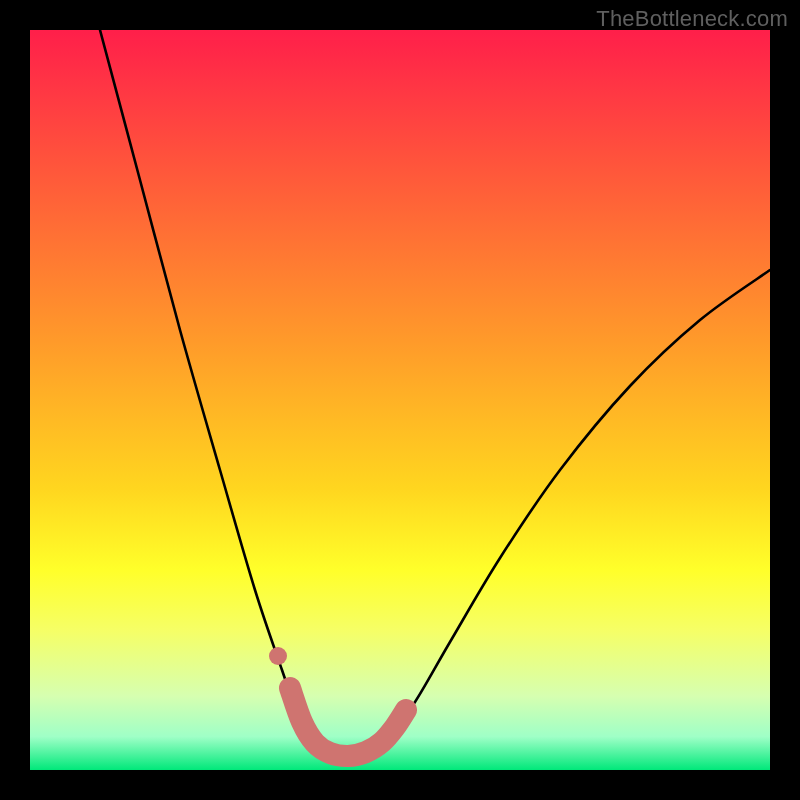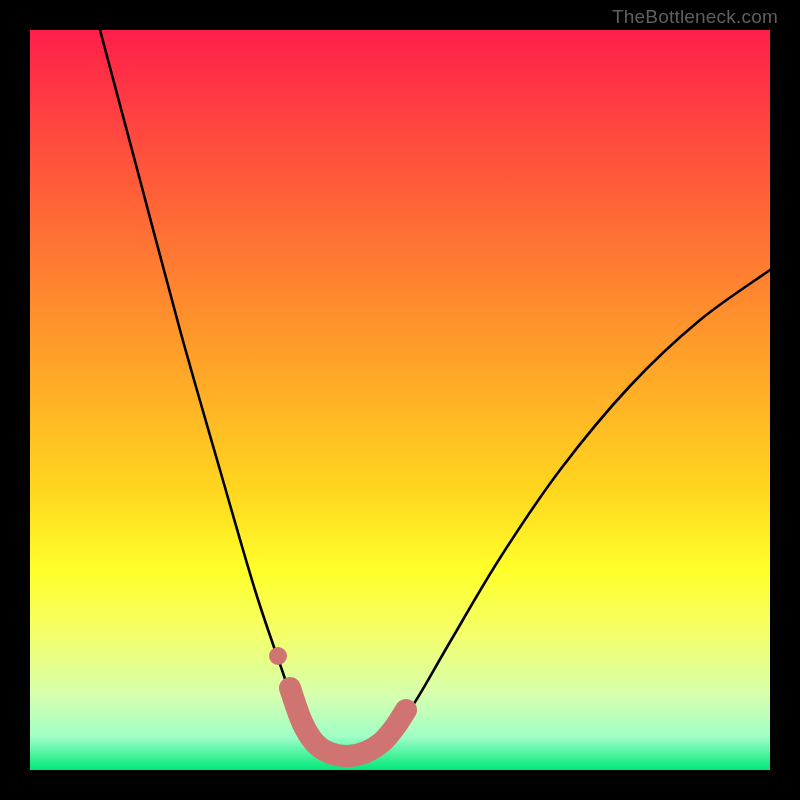--- a/index.html
+++ b/index.html
@@ -22,23 +22,23 @@
   .gradient {
     position: absolute;
     left: 0;
     top: 0;
     width: 100%;
     height: 100%;
   }
   .watermark {
     position: absolute;
     top: 6px;
-    right: 22px;
+    right: 12px;
     color: #5f5f5f;
-    font-size: 19px;
+    font-size: 22px;
     font-weight: 500;
     letter-spacing: 0.2px;
     user-select: none;
   }
   svg.curve {
     position: absolute;
     left: 0;
     top: 0;
     width: 100%;
     height: 100%;

